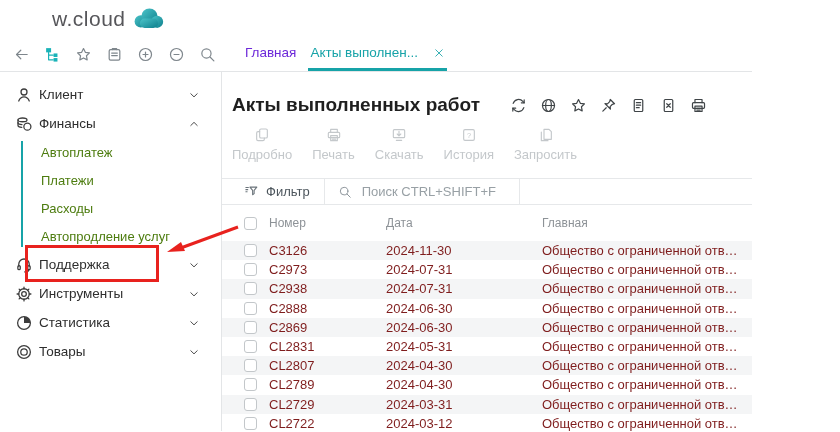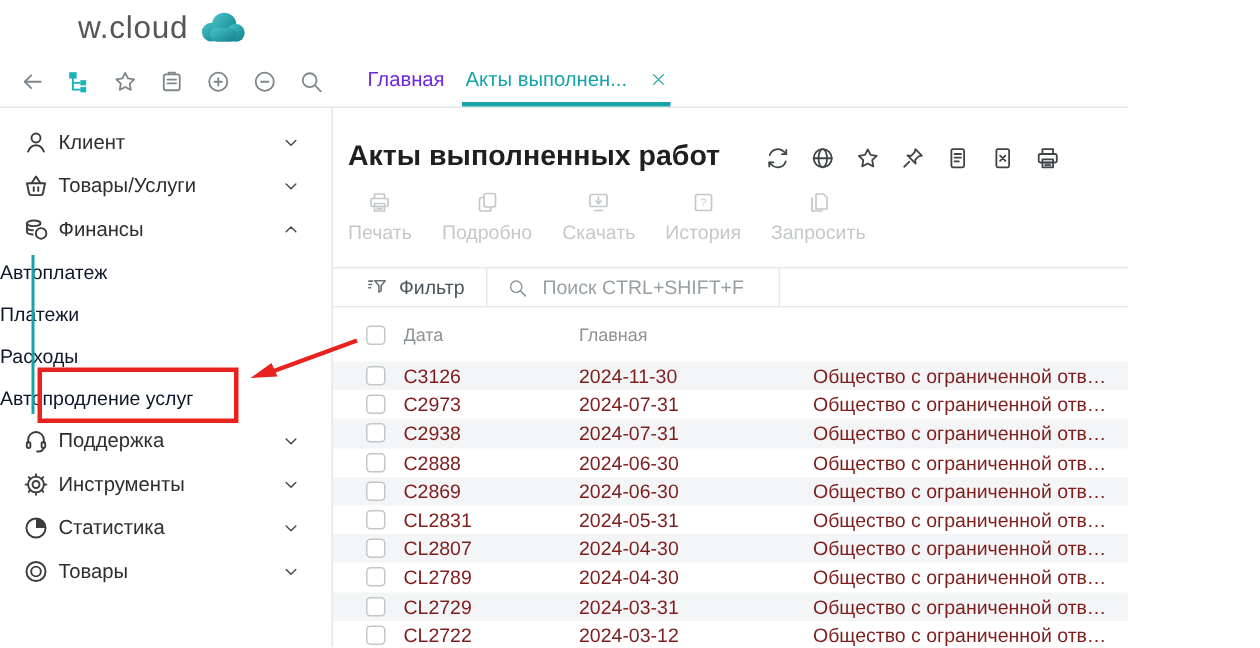--- a/index.html
+++ b/index.html
@@ -34,22 +34,22 @@
   
   .body-row { display: flex; height: 359px; }
   .sidebar { width: 222px; flex: 0 0 222px; border-right: 1px solid #e3e5e7; padding-top: 8px; position: relative; }
   .side-item { display: flex; align-items: center; height: 29px; padding: 0 20px 0 15px;
                font-size: 13.5px; color: #2e2e2e; cursor: pointer; }
   .side-item .sicon { width: 18px; height: 18px; color: #3c3c3c; margin-right: 6px; flex: 0 0 18px; }
   .side-item .sicon svg, .side-item .chev svg { width: 100%; height: 100%; display: block; }
   .side-item .chev { margin-left: auto; width: 14px; height: 14px; color: #4a4a4a; }
   .submenu { position: relative; }
   .submenu::before { content: ""; position: absolute; left: 21px; top: 3px; bottom: 3px; width: 2px; background: #17a3a8; }
-  .sub-item { height: 28px; display: flex; align-items: center; 
-              font-size: 13px; color: #0f172a; cursor: pointer; }
+  .sub-item { height: 28px; display: flex; align-items: center; padding-left: 41px;
+              font-size: 13px; color: #4d7c0f; cursor: pointer; }
   .sub-item.current { font-weight: bold; }
 
   .main { flex: 1; min-width: 0; }
   .title-row { display: flex; align-items: center; padding-left: 10px; margin-top: 20px; height: 26px; }
   .page-title { font-size: 19px; font-weight: bold; color: #1f1f1f; margin: 0; white-space: nowrap; }
   .title-icons { display: flex; gap: 13px; margin-left: 30px; color: #3f4447; align-items: center; }
   .ticon { width: 17px; height: 17px; cursor: pointer; }
   .ticon svg { width: 100%; height: 100%; display: block; }
 
   .action-toolbar { display: flex; gap: 20px; padding-left: 10px; margin-top: 9px; color: #c4c8cb; height: 38px; }
@@ -186,36 +186,20 @@
           <span>Клиент</span>
           <span class="chev">
             <svg viewBox="0 0 24 24" fill="none" stroke="currentColor" stroke-width="1.7" stroke-linecap="round" stroke-linejoin="round">
               <path d="M6.5 9.8l5.5 5.4 5.5-5.4"></path>
             </svg>
           </span>
         </div>
         <div class="side-item">
           <span class="sicon">
             <svg viewBox="0 0 24 24" fill="none" stroke="currentColor" stroke-width="1.7" stroke-linecap="round" stroke-linejoin="round">
-              <path d="M4 9.5h16l-1.8 9a2 2 0 0 1-2 1.6H7.8a2 2 0 0 1-2-1.6l-1.8-9z"></path>
-              <path d="M8 9.5l4-6 4 6"></path>
-              <path d="M10 13v3.5"></path>
-              <path d="M14 13v3.5"></path>
-            </svg>
-          </span>
-          <span>Товары/Услуги</span>
-          <span class="chev">
-            <svg viewBox="0 0 24 24" fill="none" stroke="currentColor" stroke-width="1.7" stroke-linecap="round" stroke-linejoin="round">
-              <path d="M6.5 9.8l5.5 5.4 5.5-5.4"></path>
-            </svg>
-          </span>
-        </div>
-        <div class="side-item">
-          <span class="sicon">
-            <svg viewBox="0 0 24 24" fill="none" stroke="currentColor" stroke-width="1.7" stroke-linecap="round" stroke-linejoin="round">
               <ellipse cx="10" cy="6.5" rx="6" ry="2.5"></ellipse>
               <path d="M4 6.5v7.5c0 1.3 2.2 2.3 5 2.5"></path>
               <path d="M4 10.2c0 1.3 2.3 2.4 5.3 2.5"></path>
               <circle cx="16.5" cy="15.5" r="4.7"></circle>
             </svg>
           </span>
           <span>Финансы</span>
           <span class="chev">
             <svg viewBox="0 0 24 24" fill="none" stroke="currentColor" stroke-width="1.7" stroke-linecap="round" stroke-linejoin="round">
               <path d="M6.5 14.6L12 9.2l5.5 5.4"></path>
@@ -339,40 +323,40 @@
                 <path d="M9.5 16.2h5M9.5 18.4h5"></path>
               </svg>
             </span>
           </div>
       </div>
 
       <div class="action-toolbar" id="action-toolbar">
           <div class="tool-btn">
             <span class="bicon">
               <svg viewBox="0 0 24 24" fill="none" stroke="currentColor" stroke-width="1.7" stroke-linecap="round" stroke-linejoin="round">
+                <rect x="8.5" y="3" width="11.5" height="13.5" rx="2"></rect>
+                <path d="M15.5 16.5v2a2 2 0 0 1-2 2H6a2 2 0 0 1-2-2V9a2 2 0 0 1 2-2h2.5"></path>
+              </svg>
+            </span>
+            <span>Подробно</span>
+          </div>
+          <div class="tool-btn">
+            <span class="bicon">
+              <svg viewBox="0 0 24 24" fill="none" stroke="currentColor" stroke-width="1.7" stroke-linecap="round" stroke-linejoin="round">
                 <path d="M7 8V3.5h10V8"></path>
                 <rect x="3.5" y="8" width="17" height="8" rx="1.5"></rect>
                 <rect x="7" y="13" width="10" height="7.5"></rect>
                 <path d="M9.5 16.2h5M9.5 18.4h5"></path>
               </svg>
             </span>
             <span>Печать</span>
           </div>
           <div class="tool-btn">
             <span class="bicon">
               <svg viewBox="0 0 24 24" fill="none" stroke="currentColor" stroke-width="1.7" stroke-linecap="round" stroke-linejoin="round">
-                <rect x="8.5" y="3" width="11.5" height="13.5" rx="2"></rect>
-                <path d="M15.5 16.5v2a2 2 0 0 1-2 2H6a2 2 0 0 1-2-2V9a2 2 0 0 1 2-2h2.5"></path>
-              </svg>
-            </span>
-            <span>Подробно</span>
-          </div>
-          <div class="tool-btn">
-            <span class="bicon">
-              <svg viewBox="0 0 24 24" fill="none" stroke="currentColor" stroke-width="1.7" stroke-linecap="round" stroke-linejoin="round">
                 <rect x="3.5" y="4" width="17" height="12" rx="1.5"></rect>
                 <path d="M12 6.5V13M9.3 10.5l2.7 2.7 2.7-2.7M8 20h8"></path>
               </svg>
             </span>
             <span>Скачать</span>
           </div>
           <div class="tool-btn">
             <span class="bicon">
               <svg viewBox="0 0 24 24" fill="none" stroke="currentColor" stroke-width="1.7" stroke-linecap="round" stroke-linejoin="round">
                 <rect x="4" y="4" width="16" height="16" rx="2"></rect>
@@ -408,20 +392,21 @@
                 <circle cx="10.5" cy="10.5" r="6.5"></circle>
                 <path d="M15.5 15.5L21 21"></path>
               </svg>
             </span>
           <input type="text" placeholder="Поиск CTRL+SHIFT+F" style="">
         </div>
       </div>
 
       <div class="table-header" id="table-header">
           <div class="cb"></div>
+          <div class="cell">Номер</div>
           <div class="cell">Дата</div>
           <div class="cell">Главная</div>
         </div>
       <div class="table-rows" id="table-rows">
           <div class="trow">
             <div class="cb"></div>
             <div class="cell">C3126</div>
             <div class="cell">2024-11-30</div>
             <div class="cell">Общество с ограниченной ответственностью "АЙТЕКСО"</div>
           </div>

